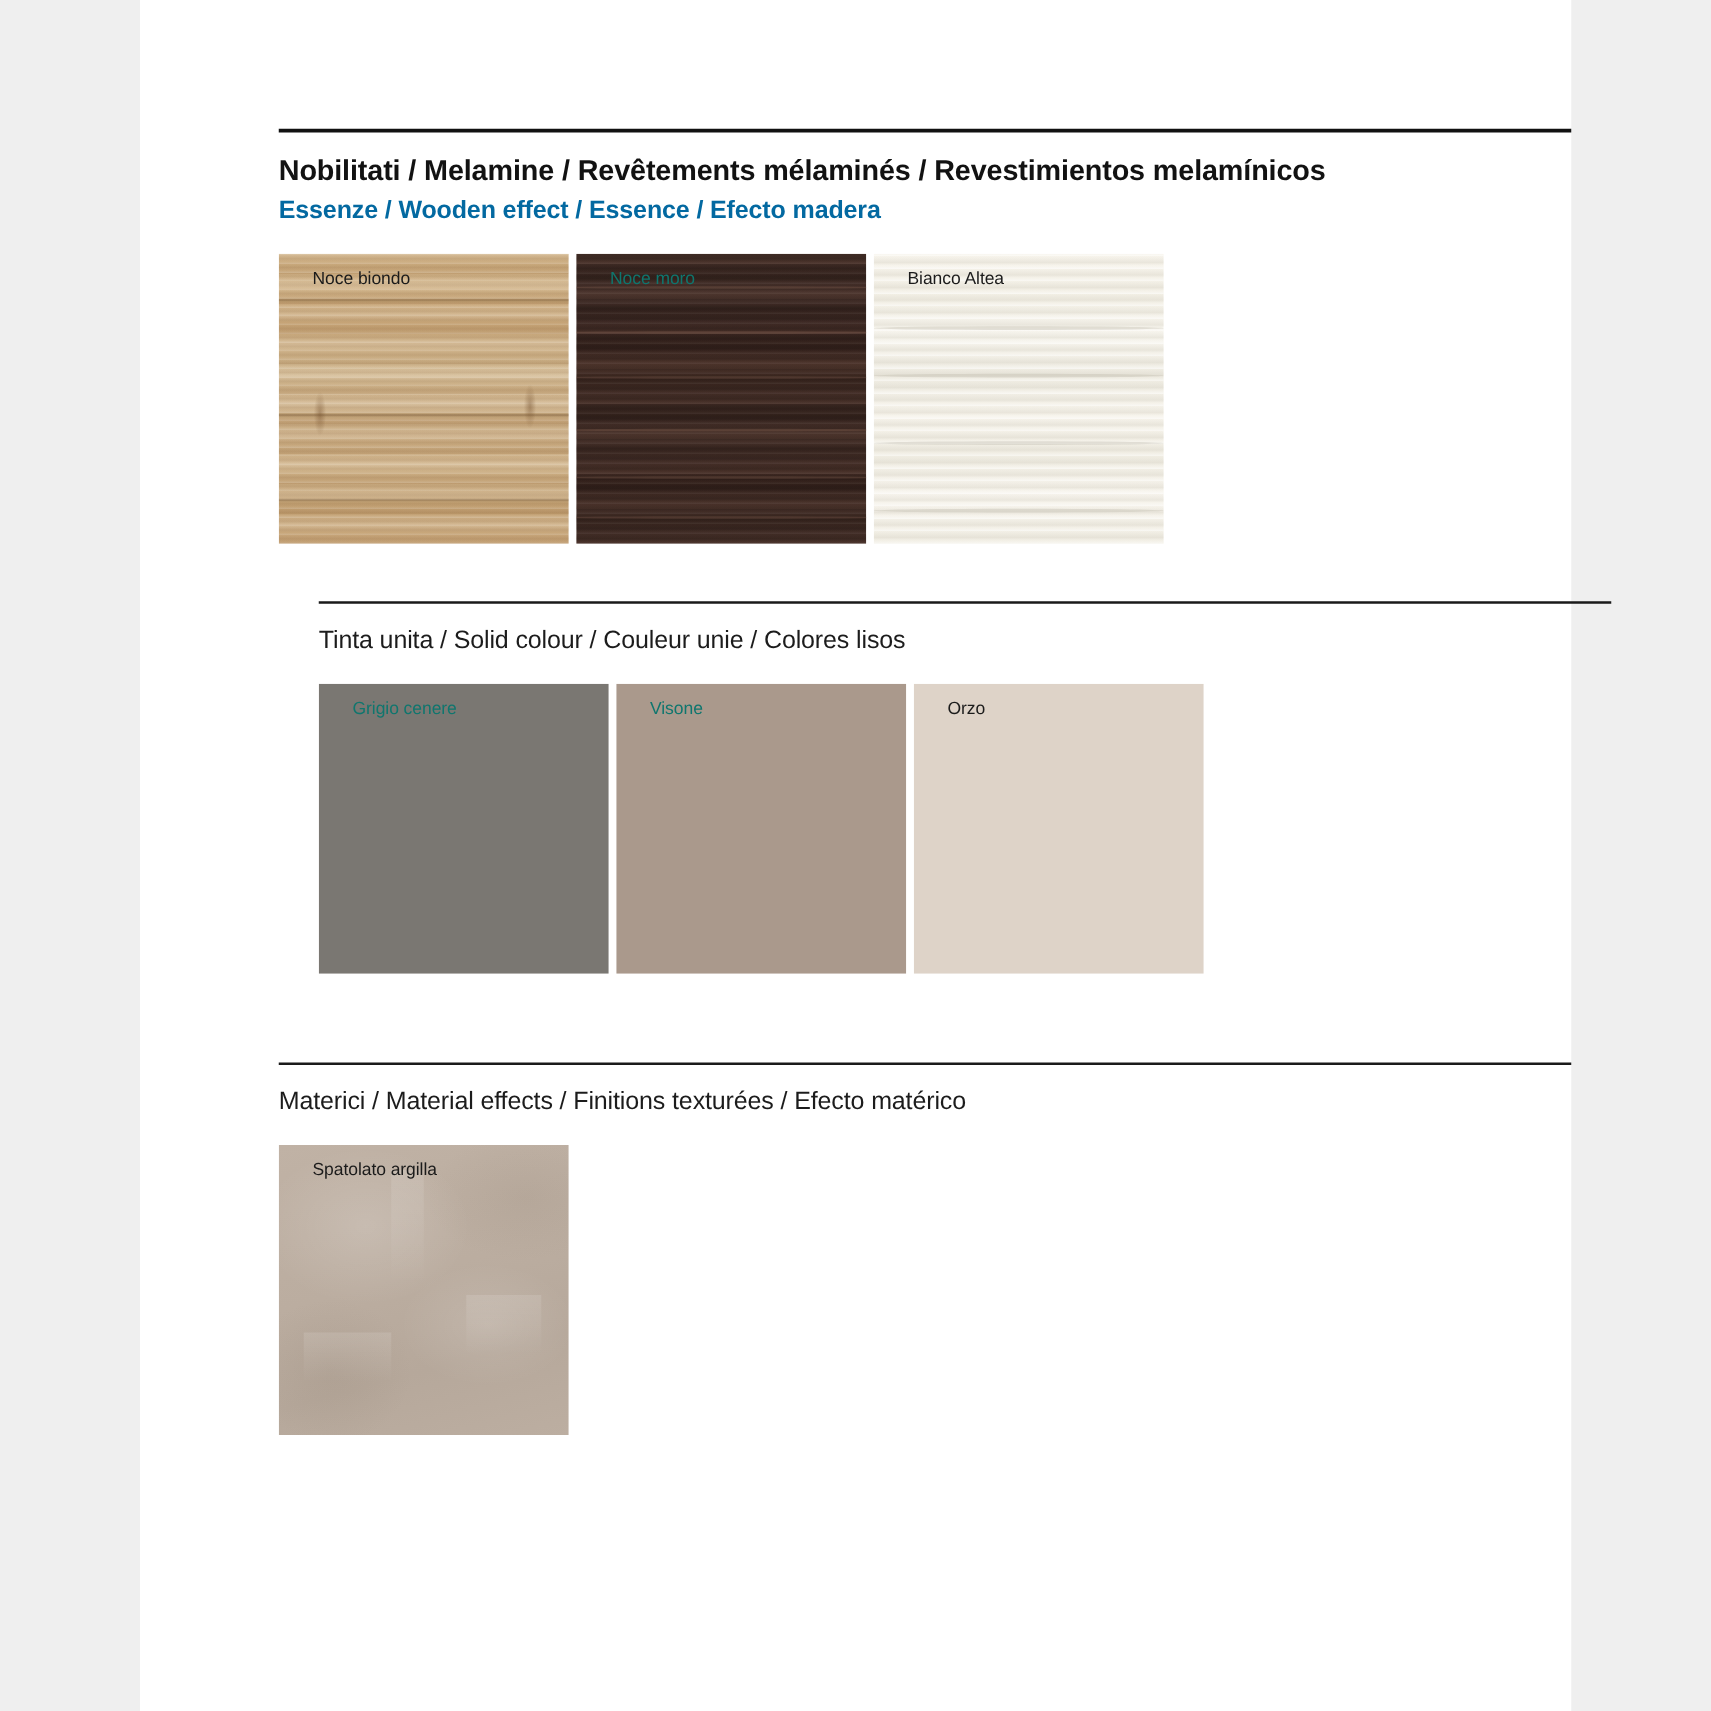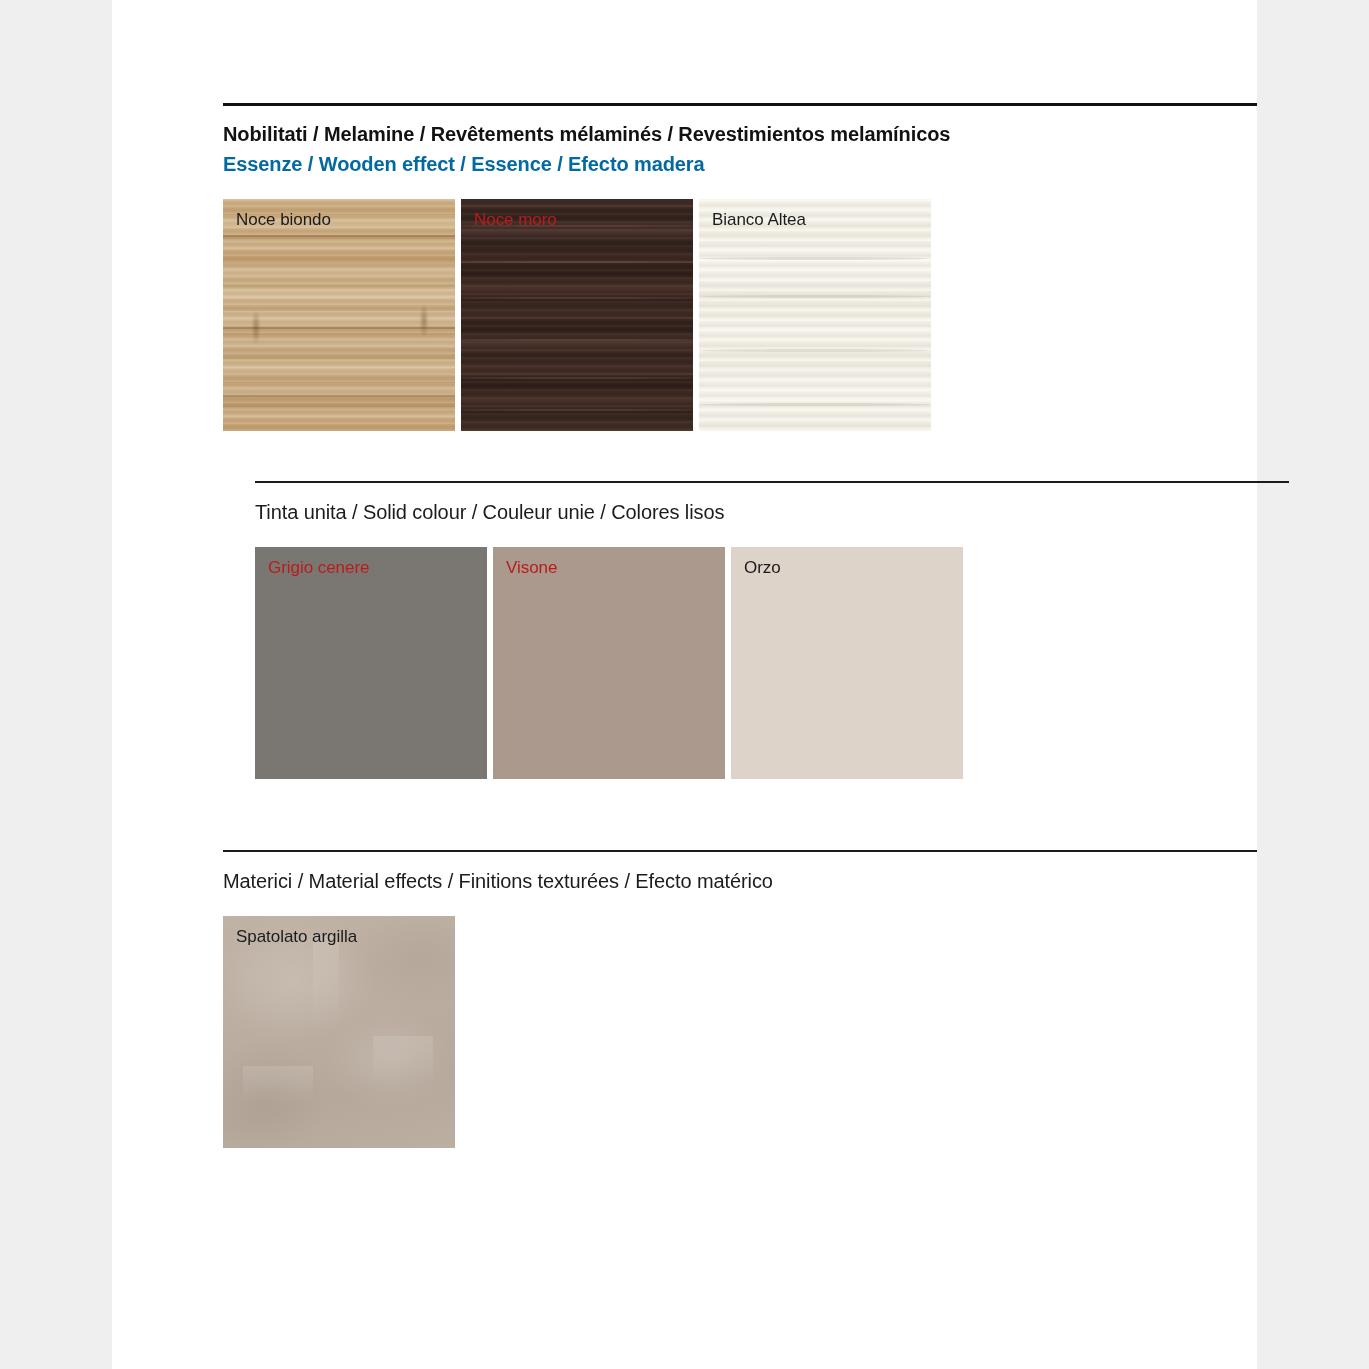--- a/index.html
+++ b/index.html
@@ -42,21 +42,21 @@
     background: #111111;
     width: 1034px;
   }
   .rule-thin {
     height: 2px;
     background: #1a1a1a;
     width: 1034px;
   }
 
   .heading-main {
-    font-size: 20px;
+    font-size: 23px;
     font-weight: bold;
     color: #121212;
     letter-spacing: -0.1px;
     line-height: 1.25;
     margin-top: 16px;
     white-space: nowrap;
   }
   .heading-sub {
     font-size: 20px;
     font-weight: bold;
@@ -86,30 +86,30 @@
 
   .swatch {
     position: relative;
     width: 232px;
     height: 232px;
     overflow: hidden;
     flex: 0 0 auto;
   }
   .swatch-label {
     position: absolute;
-    left: 13px;
+    left: 27px;
     top: 11px;
-    font-size: 17px;
+    font-size: 14px;
     line-height: 1.2;
     letter-spacing: -0.05px;
     white-space: nowrap;
     z-index: 5;
   }
   .label-dark  { color: #1b1b1b; }
-  .label-light { color: #b91c1c; }
+  .label-light { color: #0f766e; }
 
   
   .tex { position: absolute; inset: 0; }
 
   .wood-biondo {
     background:
       repeating-linear-gradient(0deg,
         rgba(255,255,255,0.16) 0px, rgba(255,255,255,0.00) 2px,
         rgba(120,80,40,0.12) 4px, rgba(255,255,255,0.00) 7px),
       repeating-linear-gradient(0deg,

